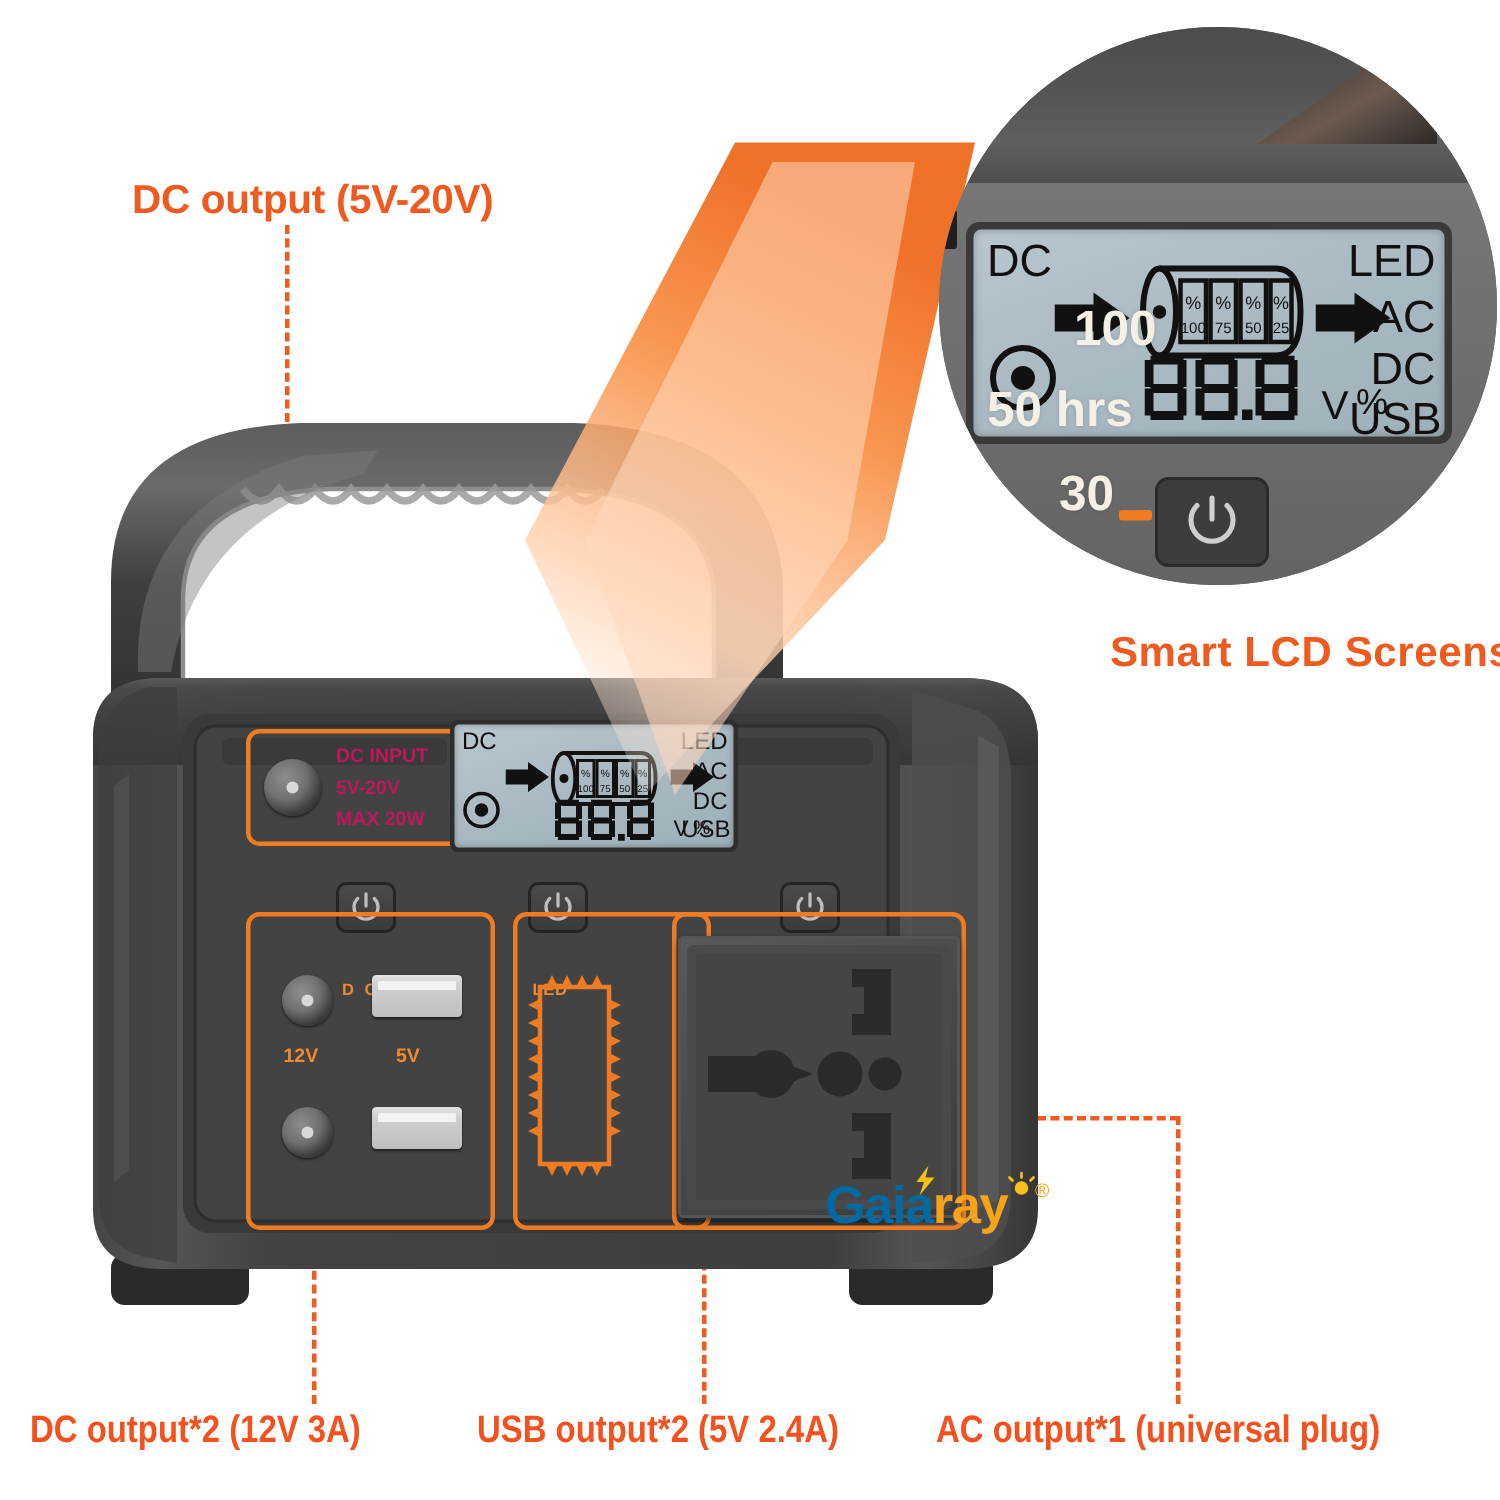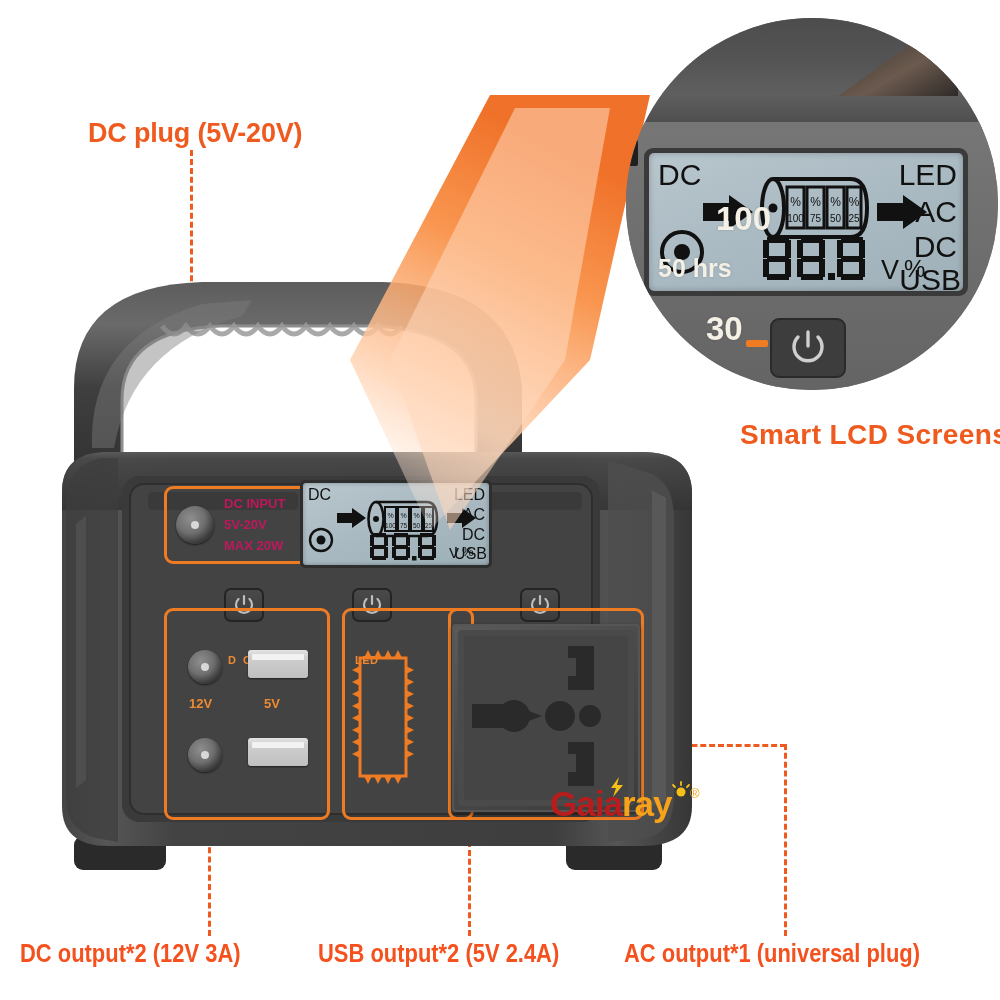--- a/index.html
+++ b/index.html
@@ -154,21 +154,21 @@
     background:linear-gradient(160deg,#b9c7ce 0%,#a8b8c0 55%,#9cafb7 100%);
     box-shadow:inset 0 0 4px rgba(0,0,0,.3);
   }
 
   
   #logo{position:absolute;left:498px;top:516px;z-index:7;}
   .logo-txt{
     font-size:35px;font-weight:700;letter-spacing:-1px;
     font-family:"Liberation Sans", sans-serif;
   }
-  .logo-gaia{color:#b91c1c;}
+  .logo-gaia{color:#0369a1;}
   .logo-ray{color:#f6a319;}
 
   
   #ac-socket{
     position:absolute;left:452px;top:634px;width:178px;height:178px;
     background:linear-gradient(150deg,#5a5a5a 0%,#4a4a4a 45%,#3c3c3c 100%);
     border-radius:4px;
     box-shadow:inset 0 0 0 2px #555, 0 2px 4px rgba(0,0,0,.5);
   }
 </style>
@@ -440,21 +440,21 @@
     </div>
   </div>
 
   <div class="vdash" style="left:190px;top:150px;height:400px;"></div>
   <div class="vdash" style="left:208px;top:746px;height:190px;"></div>
   <div class="vdash" style="left:468px;top:752px;height:184px;"></div>
   <div class="hdash" style="left:300px;top:752px;width:170px;"></div>
   <div class="hdash" style="left:594px;top:744px;width:192px;"></div>
   <div class="vdash" style="left:784px;top:744px;height:192px;"></div>
 
-  <div class="callout" id="dc-input-label">DC plug (5V-20V)</div>
+  <div class="callout" id="dc-input-label">DC output (5V-20V)</div>
   <div class="callout" id="smart-lcd-label">Smart LCD Screens</div>
 
   <div class="bottomcap" id="cap-dc">DC output*2 (12V 3A)</div>
   <div class="bottomcap" id="cap-usb">USB output*2 (5V 2.4A)</div>
   <div class="bottomcap" id="cap-ac">AC output*1 (universal plug)</div>
 
   <div id="magnifier">
     <div id="mag-inner">
       <div class="mag-top"></div>
       <div class="mag-notch"></div>
@@ -540,18 +540,18 @@
 
       <div id="mag-btn">
         <svg width="40" height="40" viewBox="0 0 40 40" style="position:absolute;left:50%;top:50%;transform:translate(-50%,-50%);">
           <path d="M 10 9 A 14 14 0 1 0 30 9" fill="none" stroke="#cfcfcf" stroke-width="3.4" stroke-linecap="round"></path>
           <line x1="20" y1="4" x2="20" y2="18" stroke="#cfcfcf" stroke-width="3.4" stroke-linecap="round"></line>
         </svg>
       </div>
       <div id="mag-btn-orange"></div>
 
       <span class="wm" style="left:90px;top:182px;font-size:33px;">100</span>
-      <span class="wm" style="left:32px;top:236px;font-size:25px;">50 hrs</span>
+      <span class="wm" style="left:32px;top:236px;font-size:33px;">50 hrs</span>
       <span class="wm" style="left:80px;top:292px;font-size:33px;text-align:center;">30</span>
     </div>
   </div>
 
 </div>
 
 </body></html>

